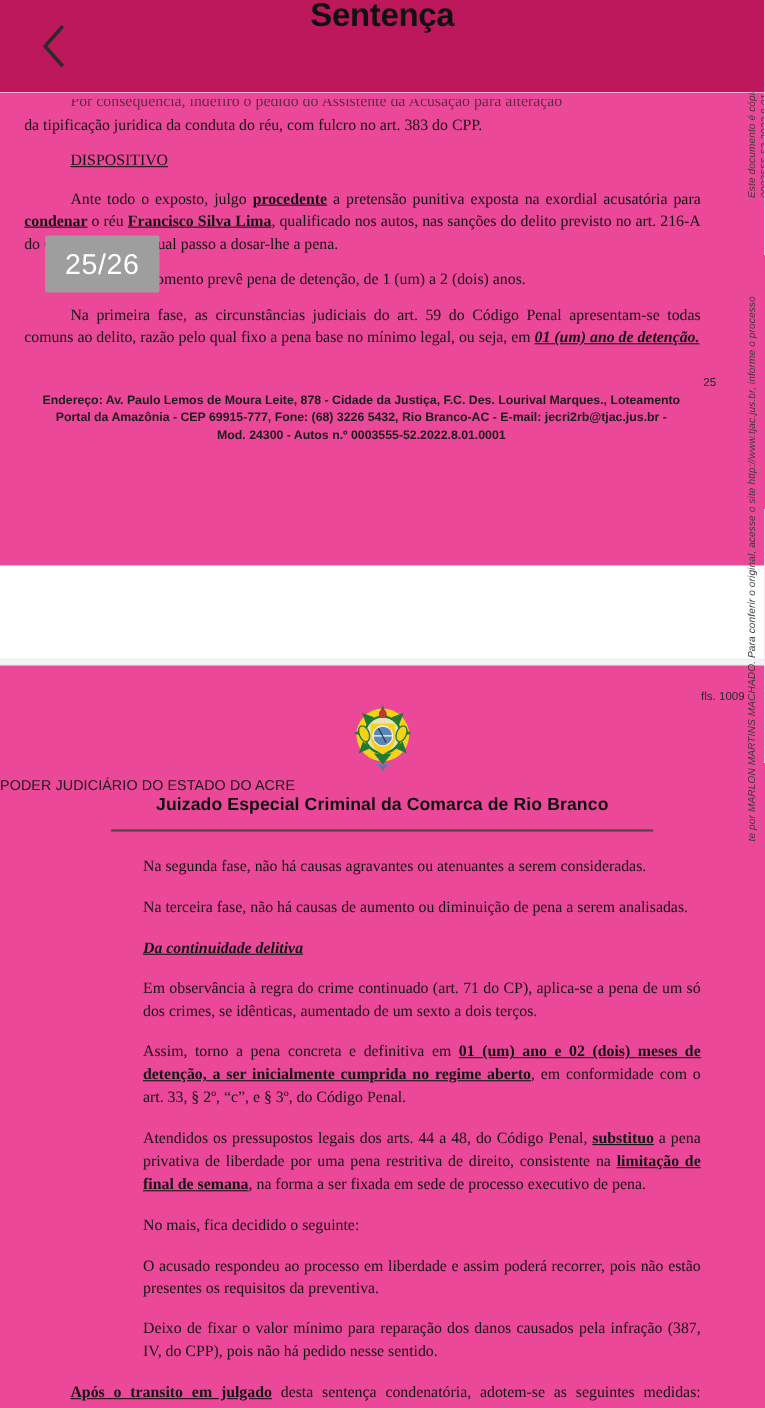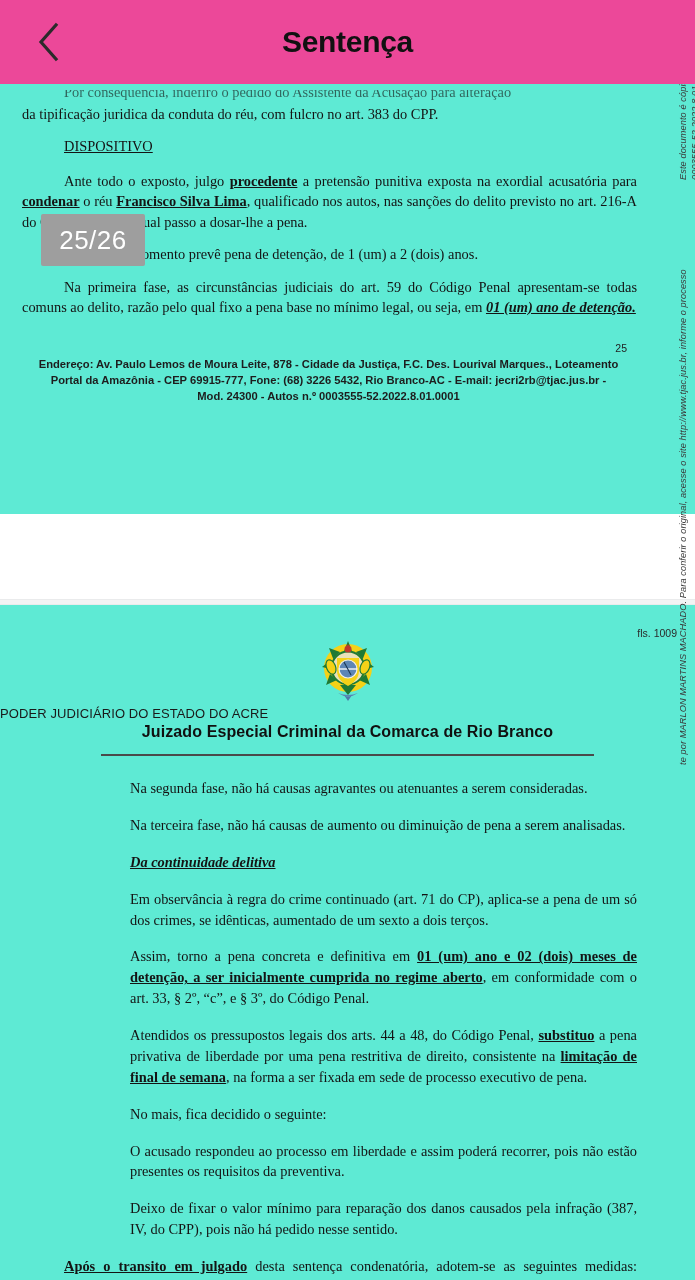--- a/index.html
+++ b/index.html
@@ -17,23 +17,23 @@
     width: 695px;
     height: 1280px;
     background: #ffffff;
     overflow: hidden;
   }
 
   
   .appbar {
     position: relative;
     height: 84px;
-    background: #ec4899;
+    background: #be185d;
     display: flex;
-    align-items: center;
+    align-items: flex-start;
     justify-content: center;
   }
   .back-btn {
     position: absolute;
     left: 22px;
     top: 50%;
     transform: translateY(-50%);
     width: 54px;
     height: 54px;
     display: flex;
@@ -56,21 +56,21 @@
     position: relative;
     width: 695px;
     height: 1196px;
     background: #ffffff;
     overflow: hidden;
   }
 
   .page {
     position: relative;
     width: 695px;
-    background: #5eead4;
+    background: #ec4899;
     color: #1a1a1a;
   }
 
   .page-gap {
     width: 695px;
     height: 6px;
     background: #f2f3f4;
     border-top: 1px solid #eaebec;
     border-bottom: 1px solid #eaebec;
   }
@@ -142,21 +142,21 @@
     white-space: nowrap;
     transform-origin: left top;
     transform: rotate(-90deg);
     letter-spacing: 0.1px;
   }
   .side-stamp .l2 { display: block; }
 
   
   .pg1-number {
     text-align: right;
-    padding-right: 68px;
+    padding-right: 44px;
     font-family: "Liberation Sans", sans-serif;
     font-size: 10.5px;
     color: #222;
     margin-top: 24px;
   }
   .pg1-footer {
     text-align: center;
     font-family: "Liberation Sans", sans-serif;
     font-size: 11.2px;
     line-height: 1.45;

